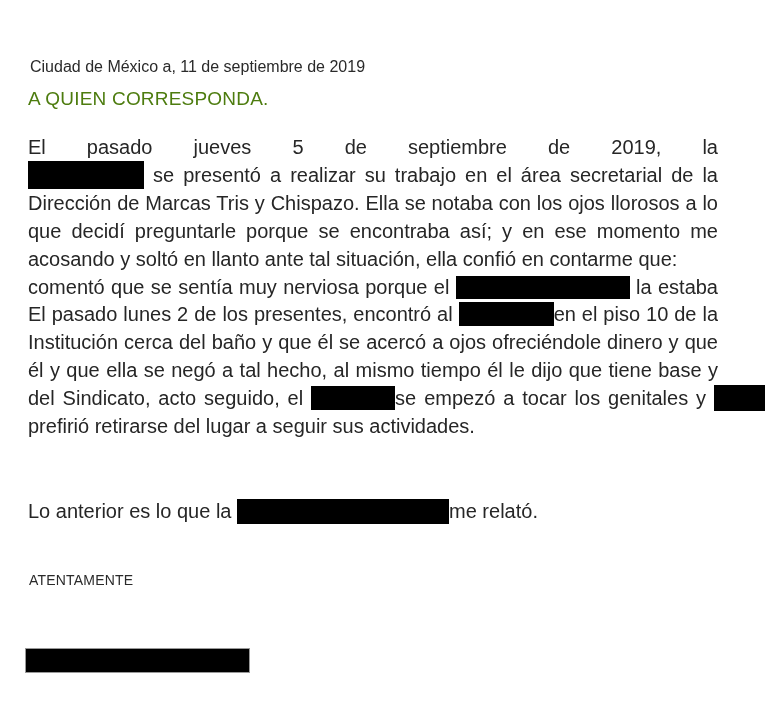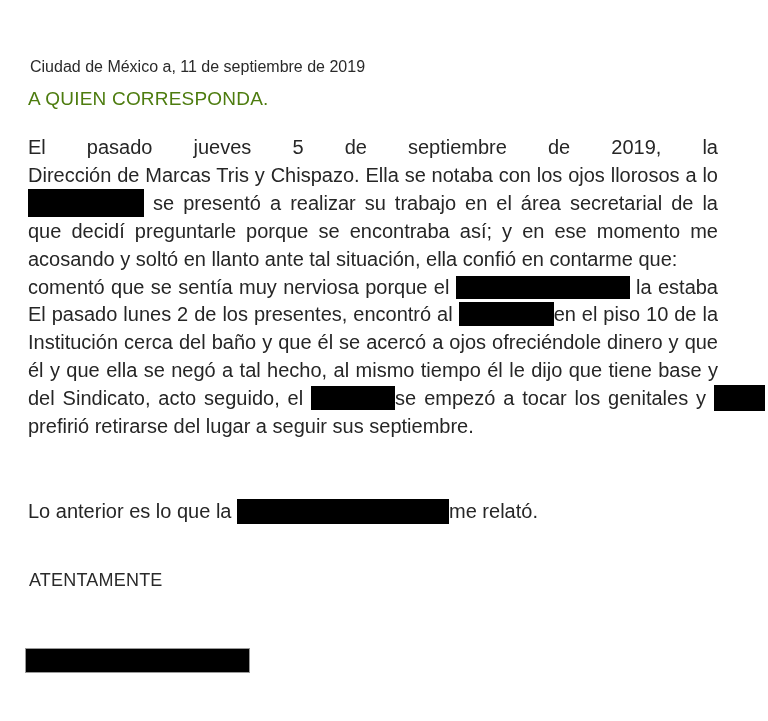--- a/index.html
+++ b/index.html
@@ -41,52 +41,52 @@
   .rw1 { width: 294px; height: 29px; }
   .rw2 { width: 116px; height: 28px; }
   .rw3 { width: 174px; height: 23px; }
   .rw4 { width: 95px;  height: 24px; }
   .rw5 { width: 84px;  height: 24px; }
   .rw6 { width: 51px;  height: 26px; }
   .rw7 { width: 212px; height: 25px; }
 
   .signoff {
     position: absolute; left: 29px; top: 570px;
-    font-size: 18px; line-height: 21px; letter-spacing: 0.2px; color: #2a2a2a;
+    font-size: 14px; line-height: 21px; letter-spacing: 0.2px; color: #2a2a2a;
   }
   .signature-redaction {
     position: absolute; left: 25px; top: 648px;
     width: 225px; height: 25px;
     background: #000000; border: 1px solid #999999;
   }
 </style>
 </head>
 <body>
 
 <div class="page">
 
   <div class="date-line">Ciudad de México a, 11 de septiembre de 2019</div>
 
   <div class="salutation">A QUIEN CORRESPONDA.</div>
 
   <div class="para para-intro">
     <div class="ln just"><span>El pasado jueves 5 de septiembre de 2019, la </span><span class="redact rw1"></span></div>
+    <div class="ln just"><span class="redact rw2"></span><span> se presentó a realizar su trabajo en el área secretarial de la</span></div>
     <div class="ln just"><span>Dirección de Marcas Tris y Chispazo. Ella se notaba con los ojos llorosos a lo</span></div>
-    <div class="ln just"><span class="redact rw2"></span><span> se presentó a realizar su trabajo en el área secretarial de la</span></div>
     <div class="ln just"><span>que decidí preguntarle porque se encontraba así; y en ese momento me</span></div>
     <div class="ln"><span>acosando y soltó en llanto ante tal situación, ella confió en contarme que:</span></div>
     <div class="ln just"><span>comentó que se sentía muy nerviosa porque el </span><span class="redact rw3"></span><span> la estaba</span></div>
   </div>
 
   <div class="para para-account">
     <div class="ln just"><span>El pasado lunes 2 de los presentes, encontró al </span><span class="redact rw4"></span><span>en el piso 10 de la</span></div>
     <div class="ln just"><span>Institución cerca del baño y que él se acercó a ojos ofreciéndole dinero y que</span></div>
     <div class="ln just"><span>él y que ella se negó a tal hecho, al mismo tiempo él le dijo que tiene base y es</span></div>
     <div class="ln just wide"><span>del Sindicato, acto seguido, el </span><span class="redact rw5"></span><span>se empezó a tocar los genitales y </span><span class="redact rw6"></span></div>
-    <div class="ln"><span>prefirió retirarse del lugar a seguir sus septiembre.</span></div>
+    <div class="ln"><span>prefirió retirarse del lugar a seguir sus actividades.</span></div>
   </div>
 
   <div class="para para-closing">
     <div class="ln"><span>Lo anterior es lo que la </span><span class="redact rw7"></span><span>me relató.</span></div>
   </div>
 
   <div class="signoff">ATENTAMENTE</div>
 
   <div class="signature-redaction"></div>
 

